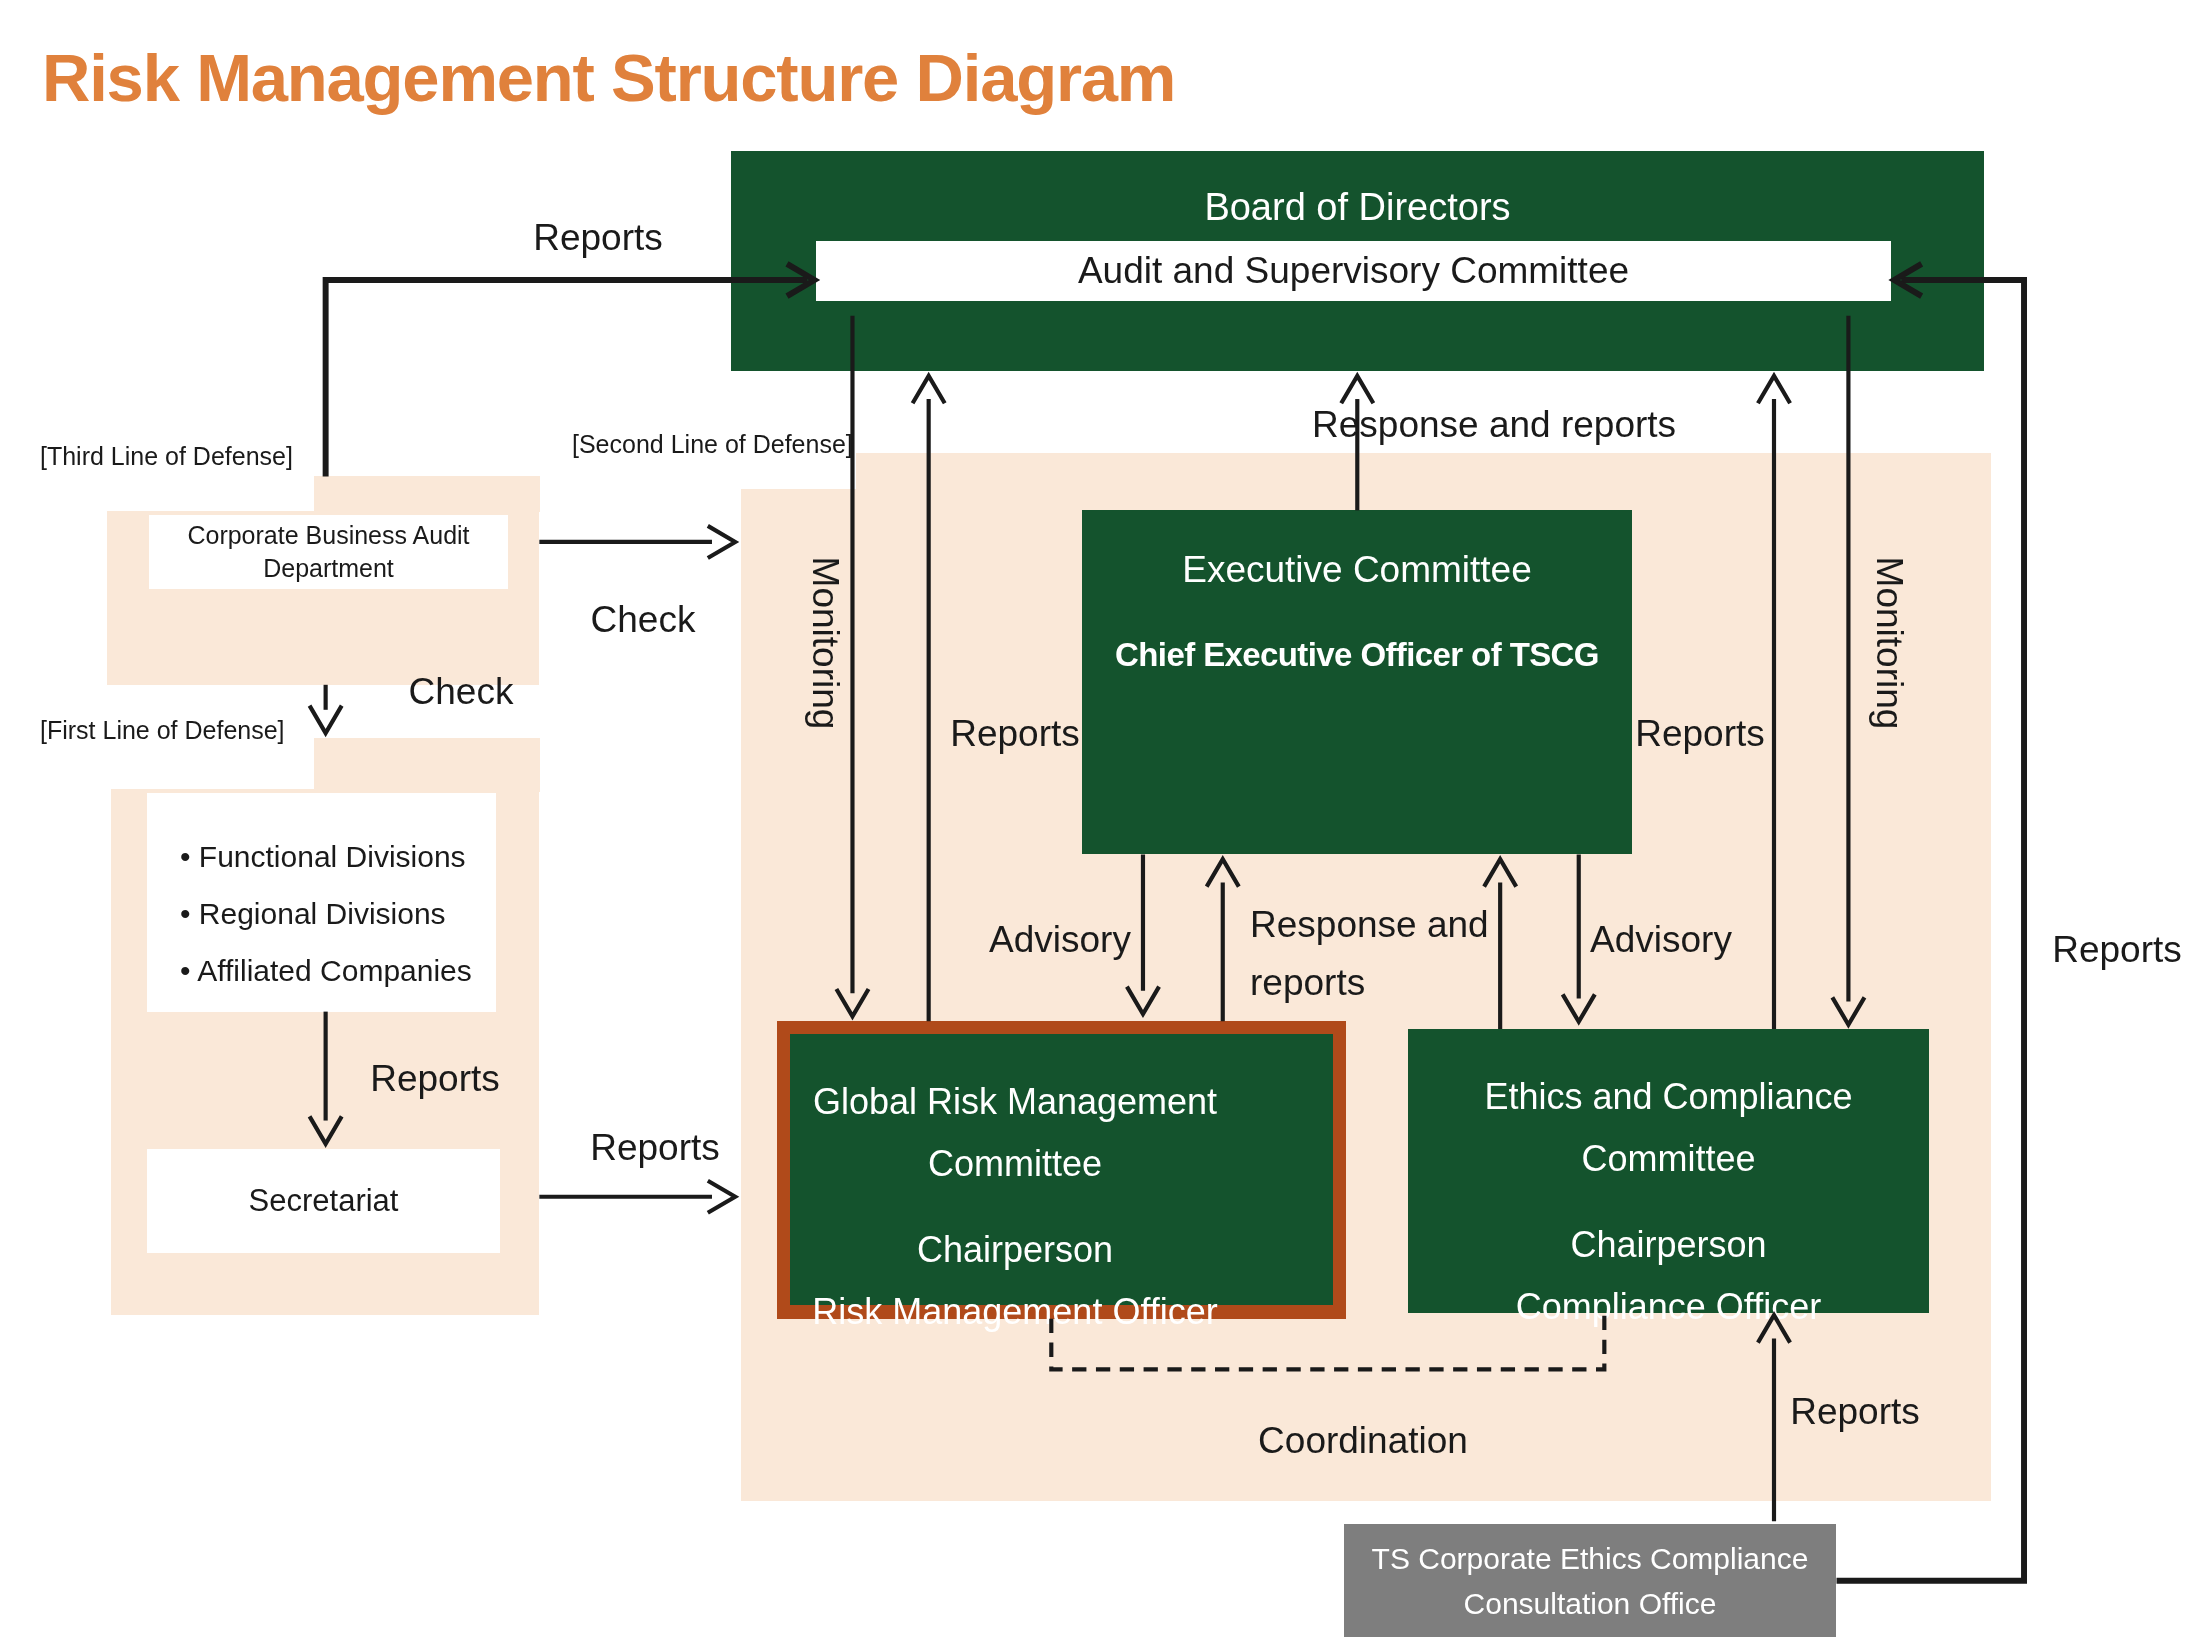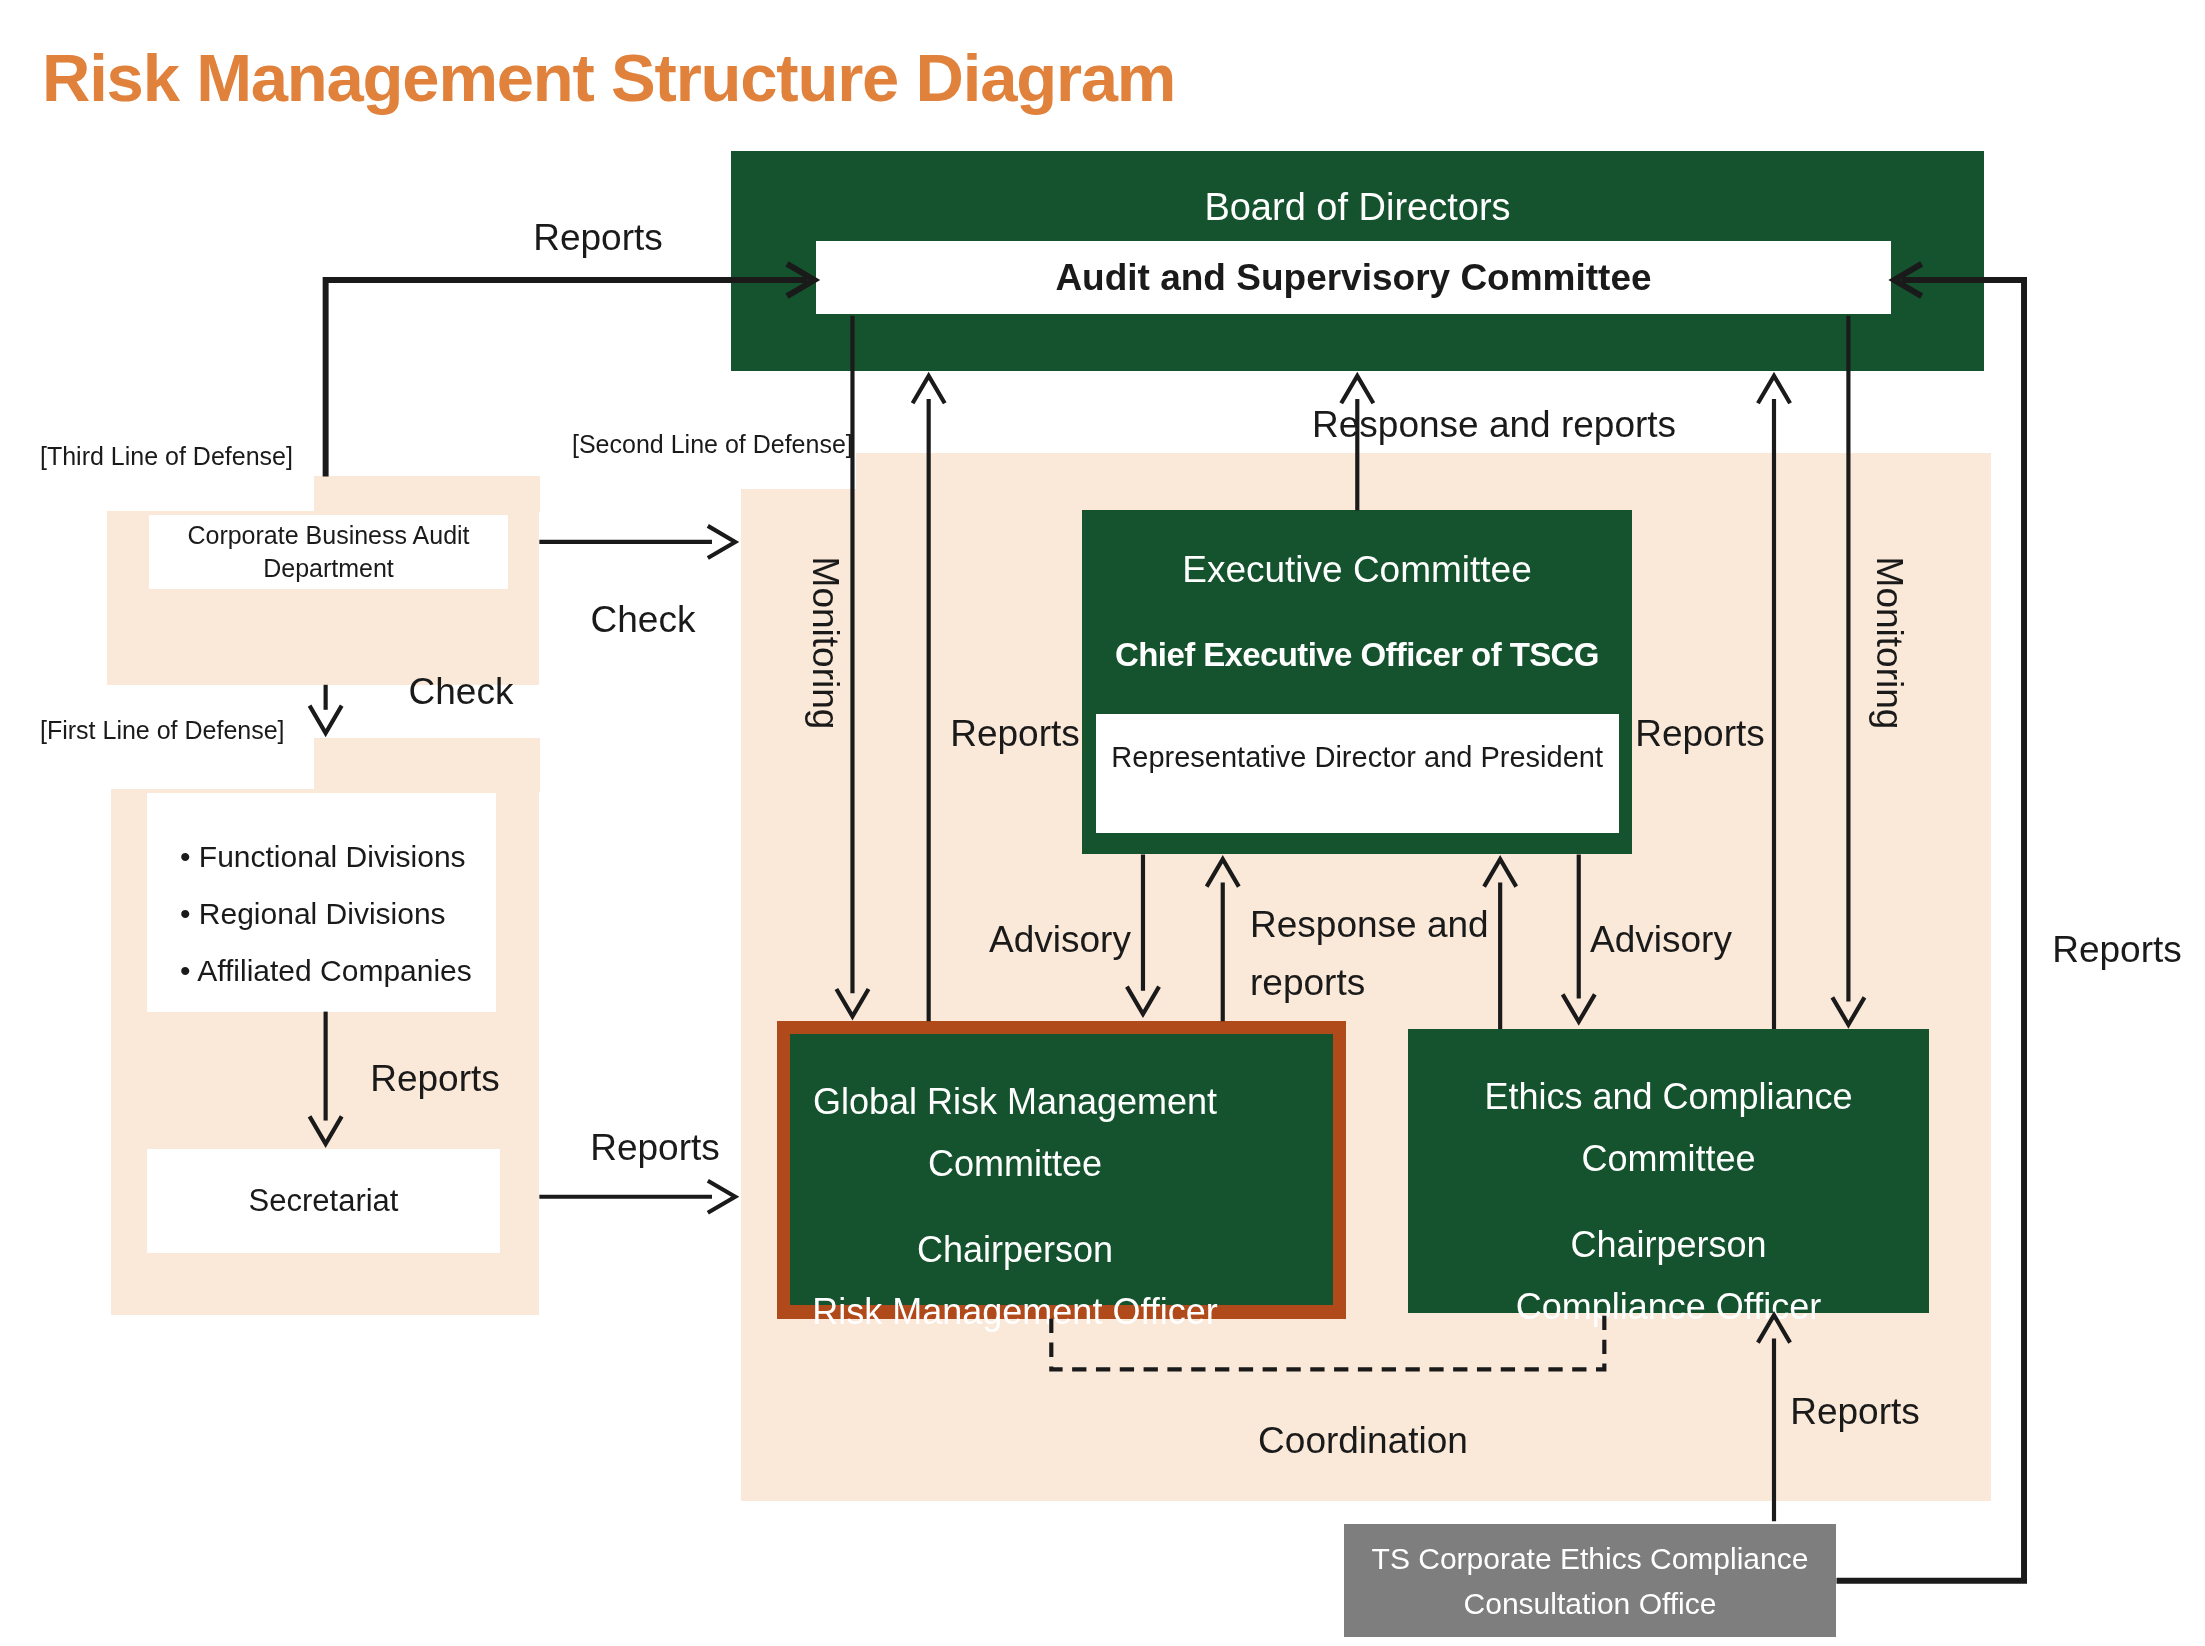--- a/index.html
+++ b/index.html
@@ -35,21 +35,21 @@
 
   <div class="abs peach" style="left:856px;top:453px;width:1135px;height:36px;"></div>
   <div class="abs peach" style="left:741px;top:489px;width:1250px;height:1012px;"></div>
 
   <div class="abs bracket" style="left:40px;top:442px;">[Third Line of Defense]</div>
   <div class="abs bracket" style="left:572px;top:430px;">[Second Line of Defense]</div>
   <div class="abs bracket" style="left:40px;top:716px;">[First Line of Defense]</div>
 
   <div class="abs orangebox" style="left:731px;top:151px;width:1253px;height:220px;">
     <div class="abs boardtitle" style="left:0;top:35px;width:1253px;text-align:center;">Board of Directors</div>
-    <div class="abs whitebox center" style="left:85px;top:90px;width:1075px;height:73px;font-size:37px;font-weight:bold;">Audit and Supervisory Committee</div>
+    <div class="abs whitebox center" style="left:85px;top:90px;width:1075px;height:60px;font-size:37px;">Audit and Supervisory Committee</div>
   </div>
 
   <div class="abs whitebox center" style="left:149px;top:515px;width:359px;height:74px;font-size:25px;line-height:33px;">
     <div>
       <div>Corporate Business Audit</div>
       <div>Department</div>
     </div>
   </div>
 
   <div class="abs whitebox" style="left:147px;top:793px;width:349px;height:219px;">
@@ -58,21 +58,20 @@
       <div>• Regional Divisions</div>
       <div>• Affiliated Companies</div>
     </div>
   </div>
 
   <div class="abs whitebox center" style="left:147px;top:1149px;width:353px;height:104px;font-size:31px;">Secretariat</div>
 
   <div class="abs orangebox" style="left:1082px;top:510px;width:550px;height:344px;">
     <div class="abs" style="left:0;top:39px;width:550px;text-align:center;font-size:37px;">Executive Committee</div>
     <div class="abs" style="left:0;top:126px;width:550px;text-align:center;font-size:33px;font-weight:bold;letter-spacing:-0.6px;">Chief Executive Officer of TSCG</div>
-    <div class="abs whitebox center" style="left:13.7px;top:204px;width:523px;height:119px;font-size:29px;align-items:flex-start;padding-top:27px;box-sizing:border-box;">Representative Director and President</div>
   </div>
 
   <div class="abs" style="left:777px;top:1021px;width:569px;height:298px;background:#B04A1A;">
     <div class="abs orangebox" style="left:13px;top:13px;width:543px;height:271px;">
       <div class="abs" style="left:0;top:37px;width:450px;">
         <div class="committee-line">Global Risk Management</div>
         <div class="committee-line">Committee</div>
         <div class="committee-line" style="margin-top:24px;">Chairperson</div>
         <div class="committee-line">Risk Management Officer</div>
       </div>

